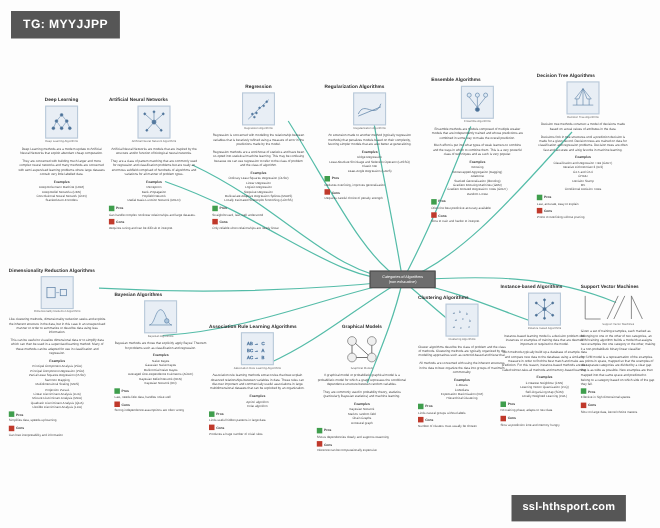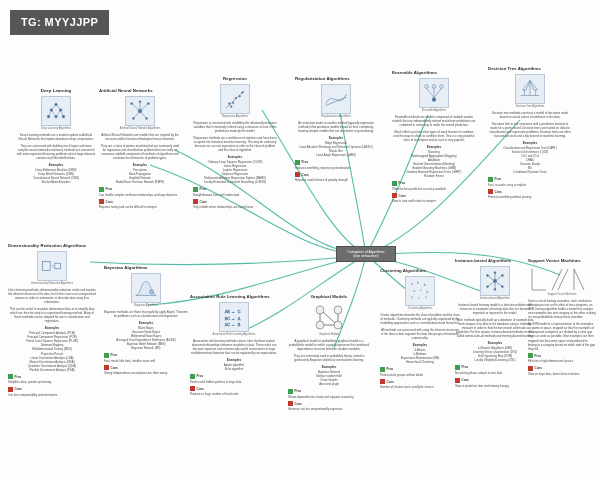--- a/index.html
+++ b/index.html
@@ -140,20 +140,21 @@
       <path d="M366 255 C 330 275, 290 310, 245 330"></path>
       <path d="M366 255 C 358 290, 345 320, 334 348"></path>
       <path d="M366 255 C 390 275, 405 290, 420 300"></path>
       <path d="M366 255 C 420 265, 460 285, 492 295"></path>
       <path d="M366 255 C 440 250, 500 250, 560 275"></path>
     </g>
   </svg>
 
   <div id="tg-tag">TG: MYYJJPP</div>
 
+  <div id="watermark">ssl-hthsport.com</div>
 
   <div id="central-node">
     <div>Categories of Algorithms</div>
     <div>(non exhaustive)</div>
   </div>
 
   <div class="topic" style="left:16px; top:88px; width:80px;">
     <div class="topic-title" style="text-align:center;">Deep Learning</div>
     <div class="icon-wrap">
       <svg viewBox="0 0 30 30">

